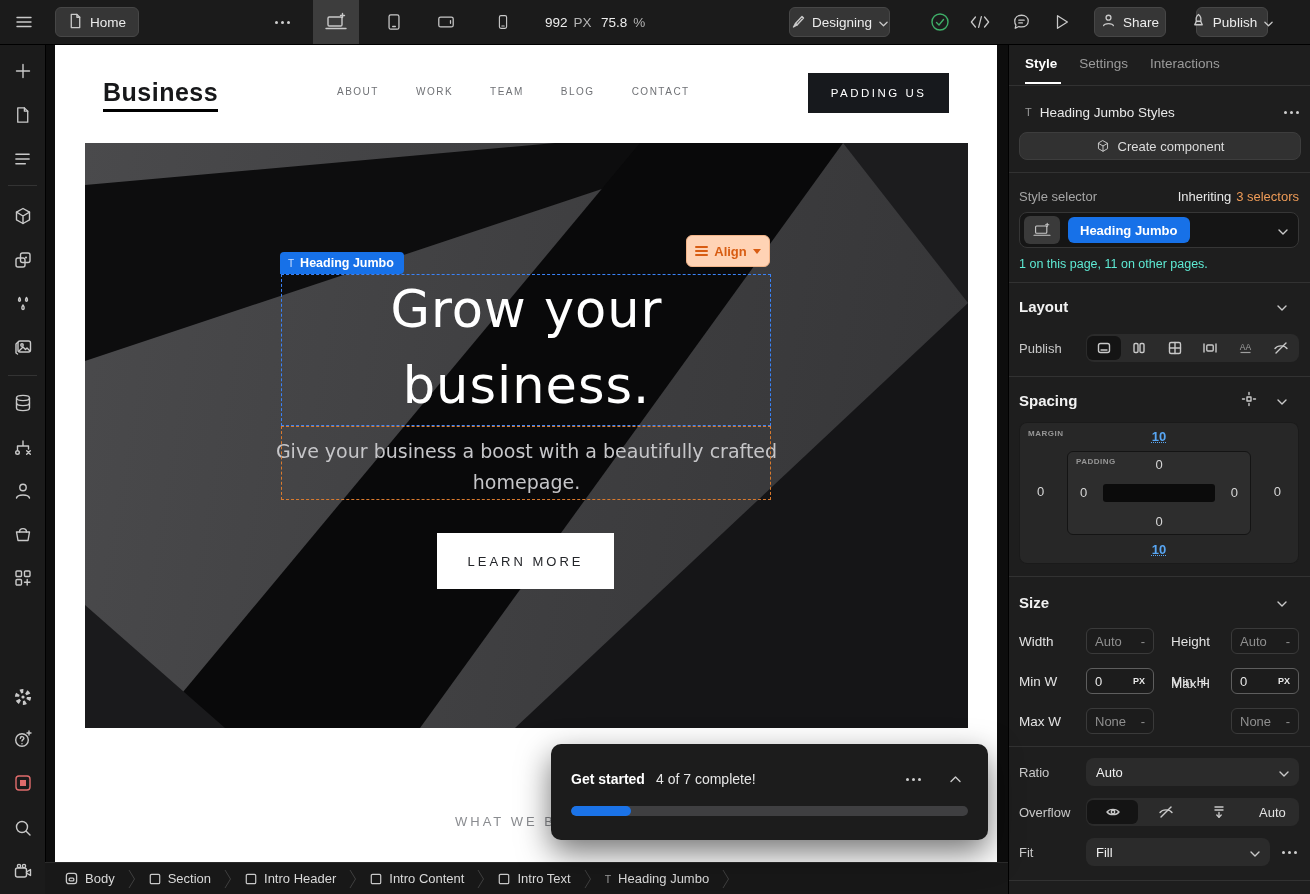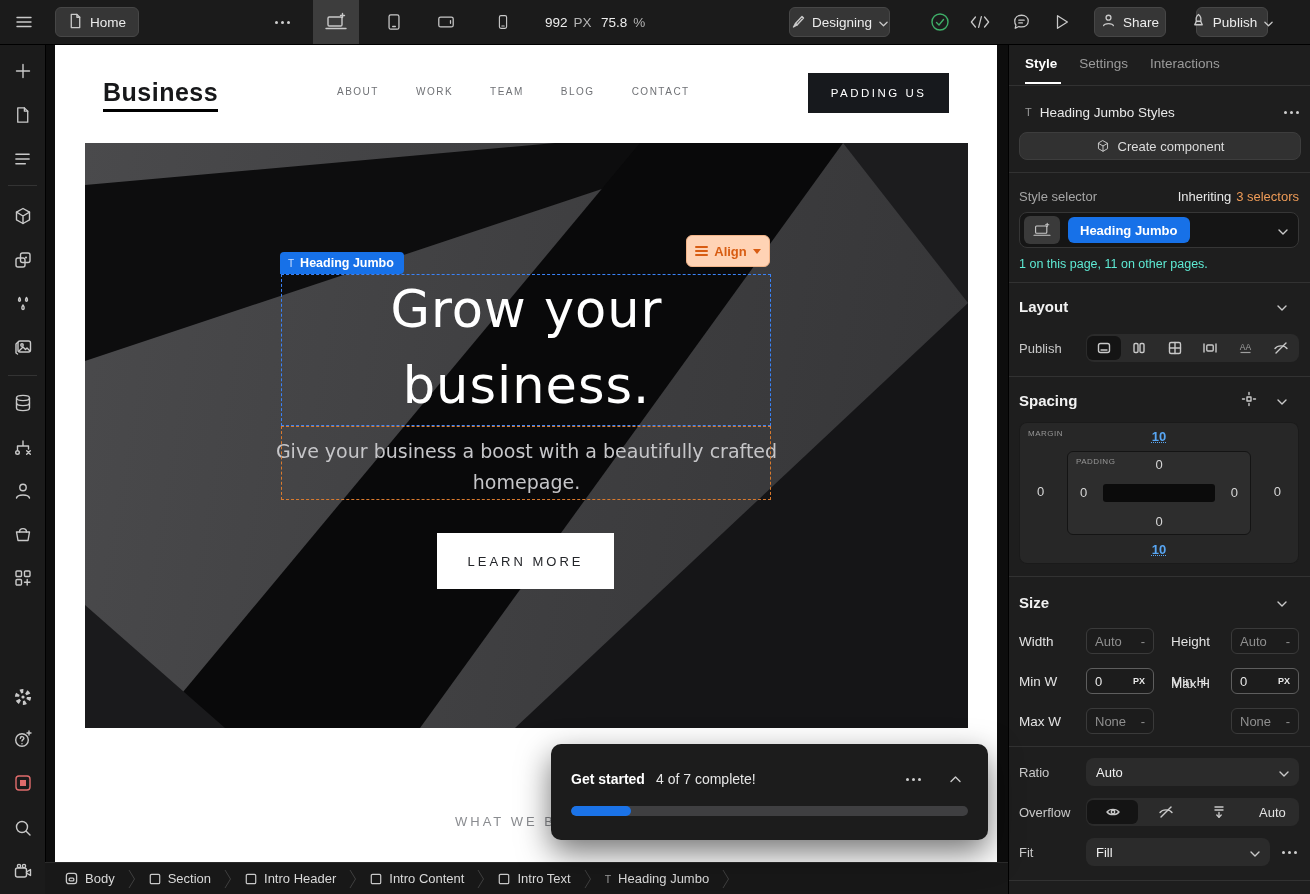--- a/index.html
+++ b/index.html
@@ -93,21 +93,21 @@
   .tok-pill{height:26px;background:#1771e8;border-radius:6px;display:flex;align-items:center;padding:0 12px;color:#fff;font-weight:600;}
   .tok-chev{margin-left:auto;}
 
   .seg{background:#2b2b2b;border-radius:8px;height:28px;display:flex;align-items:center;}
   .seg .cell{flex:1;height:24px;margin:2px 1px;display:flex;align-items:center;justify-content:center;border-radius:6px;}
   .seg .cell.active{background:#141414;}
 
   
   .spc{position:absolute;left:10px;top:378px;width:280px;height:142px;background:#272727;border-radius:8px;
        box-shadow:inset 0 0 0 1px #1a1a1a;}
-  .spc .tag{position:absolute;font-size:8px;letter-spacing:.5px;color:#969696;}
+  .spc .tag{position:absolute;font-size:8px;letter-spacing:.5px;color:#969696;font-weight:bold;}
   .spc .mv{position:absolute;color:#58a6f3;font-weight:700;font-size:13px;text-decoration:underline dotted 1px;}
   .spc .zv{position:absolute;color:#d6d6d6;font-size:13px;}
   .pad{position:absolute;left:48px;right:48px;top:29px;bottom:29px;background:#2d2d2d;border:1px solid #141414;border-radius:6px;}
   .slab{position:absolute;left:50%;top:50%;transform:translate(-50%,-50%);width:112px;height:18px;background:#0b0b0b;border-radius:3px;}
 
   
   .sz-label{position:absolute;color:#e3e3e3;font-size:13.5px;}
   .inp{position:absolute;height:26px;width:68px;background:#1c1c1c;border:1px solid #3a3a3a;border-radius:6px;
        display:flex;align-items:center;padding:0 8px;box-sizing:border-box;font-size:13px;color:#8f8f8f;}
   .inp .unit{margin-left:auto;color:#8f8f8f;}

